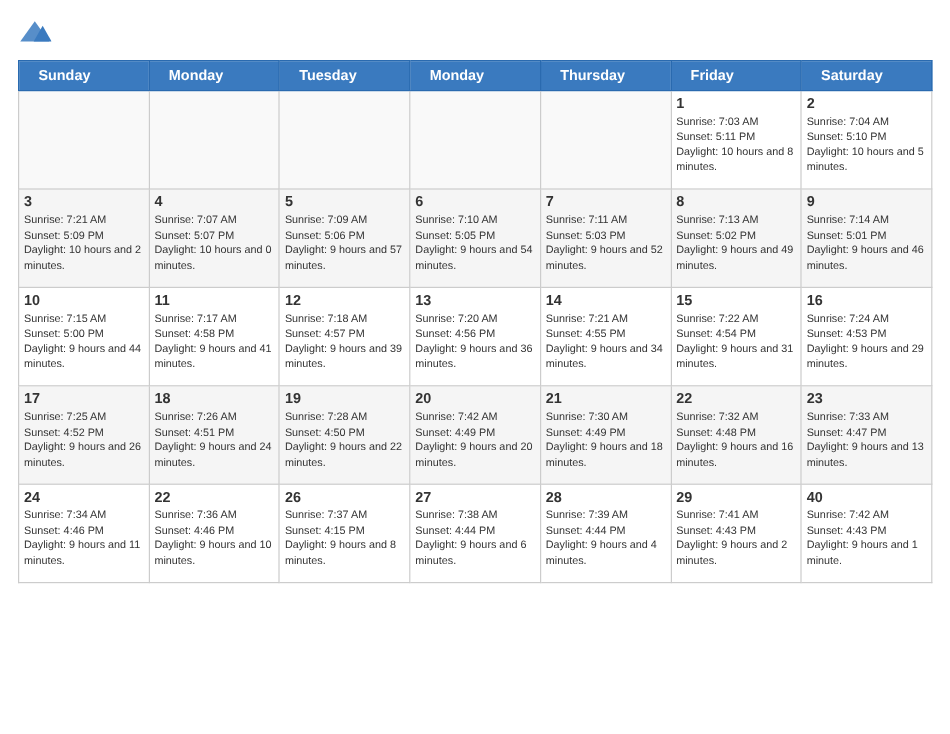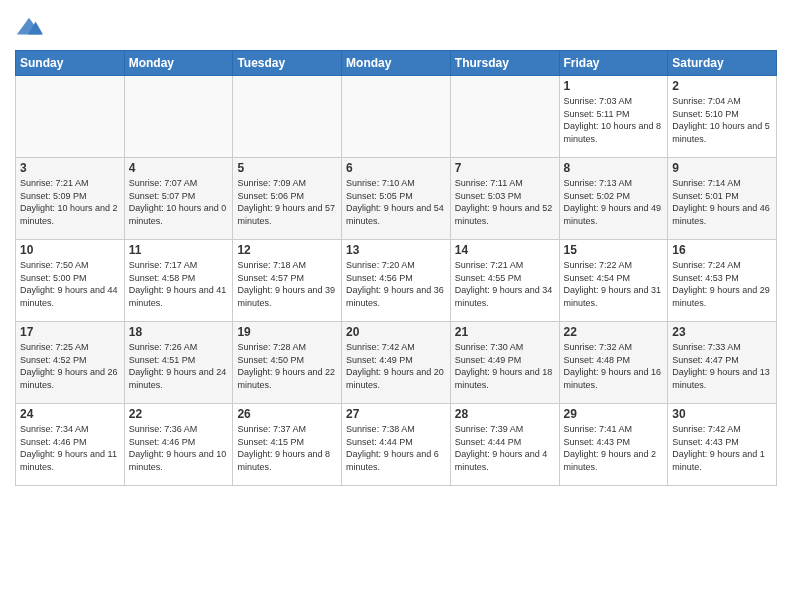--- a/index.html
+++ b/index.html
@@ -46,21 +46,21 @@
     .calendar {
       width: 100%;
       border-collapse: collapse;
       table-layout: fixed;
     }
     .calendar th {
       background-color: #3a7abf;
       color: #fff;
       font-size: 12px;
       font-weight: bold;
-      padding: 5px 4px;
+      padding: 5px 16px;
       text-align: left;
       border: 1px solid #2a6aaf;
     }
     .calendar td {
       border: 1px solid #ccc;
       vertical-align: top;
       padding: 3px 4px;
       font-size: 9.5px;
       color: #333;
       height: 82px;
@@ -179,21 +179,21 @@
           <td>
             <span class="day-num">9</span>
             <div class="day-info">Sunrise: 7:14 AM
 Sunset: 5:01 PM
 Daylight: 9 hours and 46 minutes.</div>
           </td>
         </tr>
         <tr>
           <td>
             <span class="day-num">10</span>
-            <div class="day-info">Sunrise: 7:50 AM
+            <div class="day-info">Sunrise: 7:15 AM
 Sunset: 5:00 PM
 Daylight: 9 hours and 44 minutes.</div>
           </td>
           <td>
             <span class="day-num">11</span>
             <div class="day-info">Sunrise: 7:17 AM
 Sunset: 4:58 PM
 Daylight: 9 hours and 41 minutes.</div>
           </td>
           <td>
@@ -302,21 +302,21 @@
 Sunset: 4:44 PM
 Daylight: 9 hours and 4 minutes.</div>
           </td>
           <td>
             <span class="day-num">29</span>
             <div class="day-info">Sunrise: 7:41 AM
 Sunset: 4:43 PM
 Daylight: 9 hours and 2 minutes.</div>
           </td>
           <td>
-            <span class="day-num">30</span>
+            <span class="day-num">40</span>
             <div class="day-info">Sunrise: 7:42 AM
 Sunset: 4:43 PM
 Daylight: 9 hours and 1 minute.</div>
           </td>
         </tr>
       </tbody>
   </table>
 </div>
 
 </body></html>

